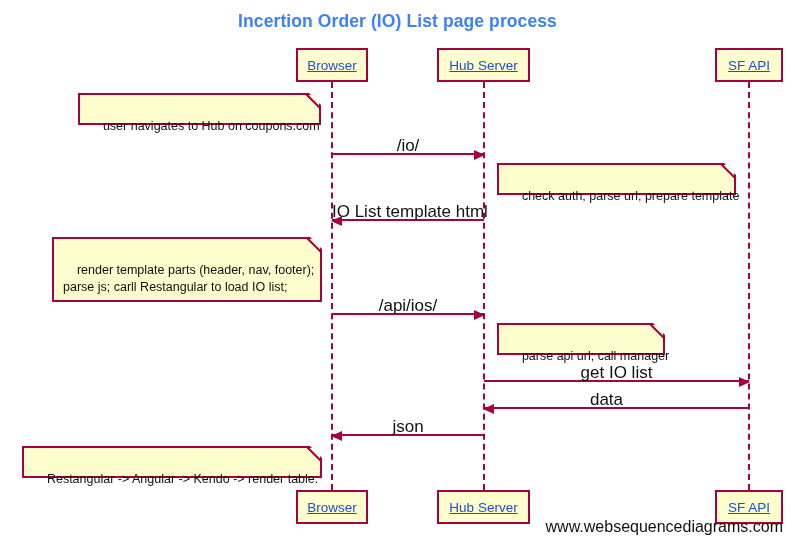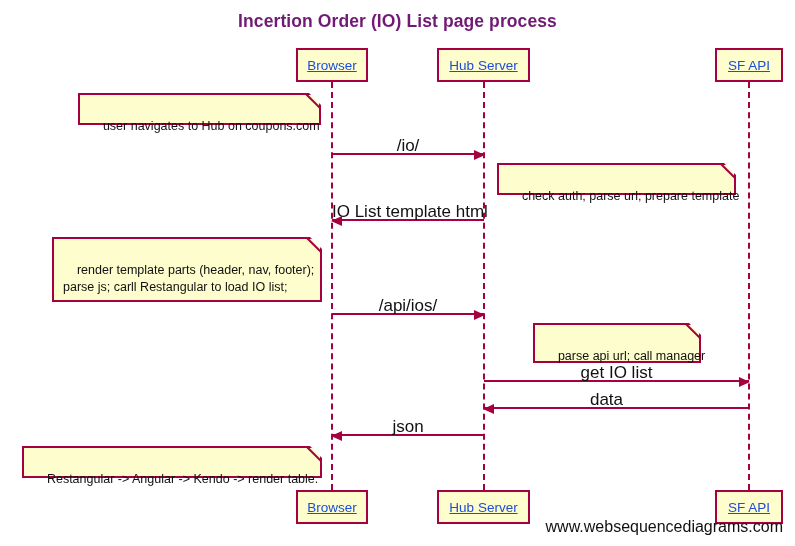--- a/index.html
+++ b/index.html
@@ -20,21 +20,21 @@
   }
   
   .diagram-title {
     position: absolute;
     left: 0;
     top: 11px;
     width: 795px;
     text-align: center;
     font-size: 17.5px;
     font-weight: bold;
-    color: #701a75;
+    color: #3b82f6;
     letter-spacing: 0.1px;
   }
   
   .actor-box {
     position: absolute;
     box-sizing: border-box;
     background: #fdfdcd;
     border: 2px solid #a50040;
     display: flex;
     align-items: center;
@@ -180,21 +180,21 @@
 parse js; carll Restangular to load IO list;</span>
     <span class="note-fold"></span>
     <span class="note-fold-line"></span>
   </div>
 
   <div class="msg" style="left:332px; top:313px; width:152px;">
     <span class="msg-head right"></span>
   </div>
   <div class="msg-label" style="left:332px; top:296px; width:152px;">/api/ios/</div>
 
-  <div class="note" style="left:497px; top:323px; width:168px; height:40px;margin-left:36px;">
+  <div class="note" style="left:497px; top:323px; width:168px; height:32px;">
     <span>parse api url; call manager</span>
     <span class="note-fold"></span>
     <span class="note-fold-line"></span>
   </div>
 
   <div class="msg" style="left:484px; top:380px; width:265px;">
     <span class="msg-head right"></span>
   </div>
   <div class="msg-label" style="left:484px; top:363px; width:265px;">get IO list</div>
 

